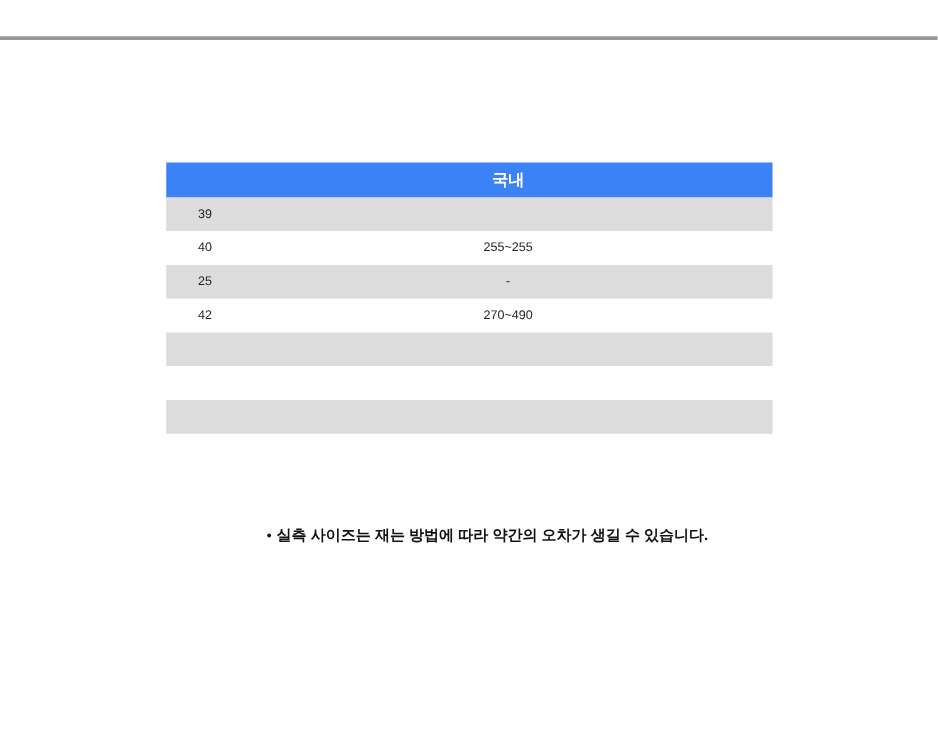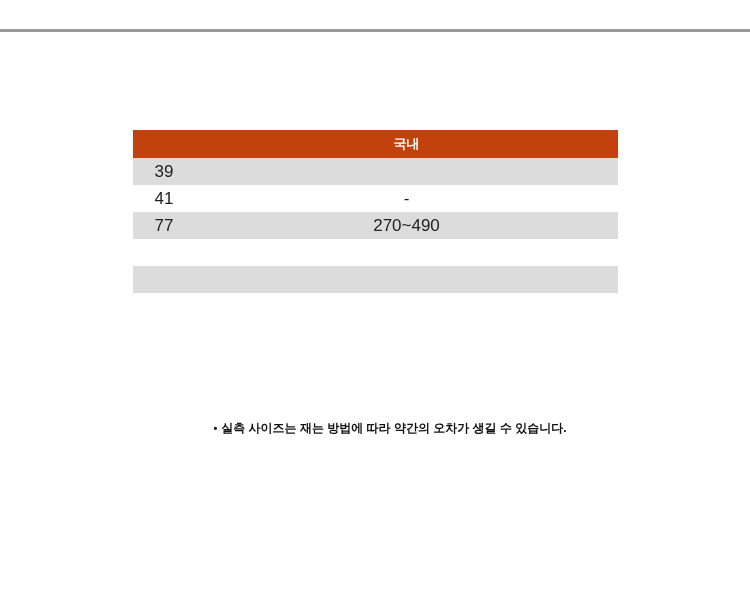--- a/index.html
+++ b/index.html
@@ -25,32 +25,32 @@
   .size-table {
     position: absolute;
     left: 133px;
     top: 130px;
     width: 485px;
   }
   .t-row {
     display: flex;
     align-items: center;
     height: 27px;
-    font-size: 17px;
+    font-size: 10px;
     color: #222222;
     background: #ffffff;
   }
   .t-row:nth-child(even) {
     background: #dcdcdc;
   }
   .t-header {
     display: flex;
     align-items: center;
     height: 28px;
-    background: #c2410c;
+    background: #3b82f6;
     color: #ffffff;
     font-size: 13px;
     font-weight: bold;
   }
   .cell-size {
     width: 62px;
     text-align: center;
     flex: 0 0 62px;
   }
   .cell-value {
@@ -83,25 +83,29 @@
 <div class="size-table">
   <div class="t-header">
     <div class="cell-size"></div>
     <div class="cell-value">국내</div>
   </div>
 
   <div class="t-row">
     <div class="cell-size">39</div>
   </div>
   <div class="t-row">
-    <div class="cell-size">41</div>
+    <div class="cell-size">40</div>
+    <div class="cell-value">255~255</div>
+  </div>
+  <div class="t-row">
+    <div class="cell-size">25</div>
     <div class="cell-value">-</div>
   </div>
   <div class="t-row">
-    <div class="cell-size">77</div>
+    <div class="cell-size">42</div>
     <div class="cell-value">270~490</div>
   </div>
   <div class="t-row">
     <div class="cell-size"></div>
     <div class="cell-value"></div>
   </div>
   <div class="t-row">
     <div class="cell-size"></div>
     <div class="cell-value"></div>
   </div>

